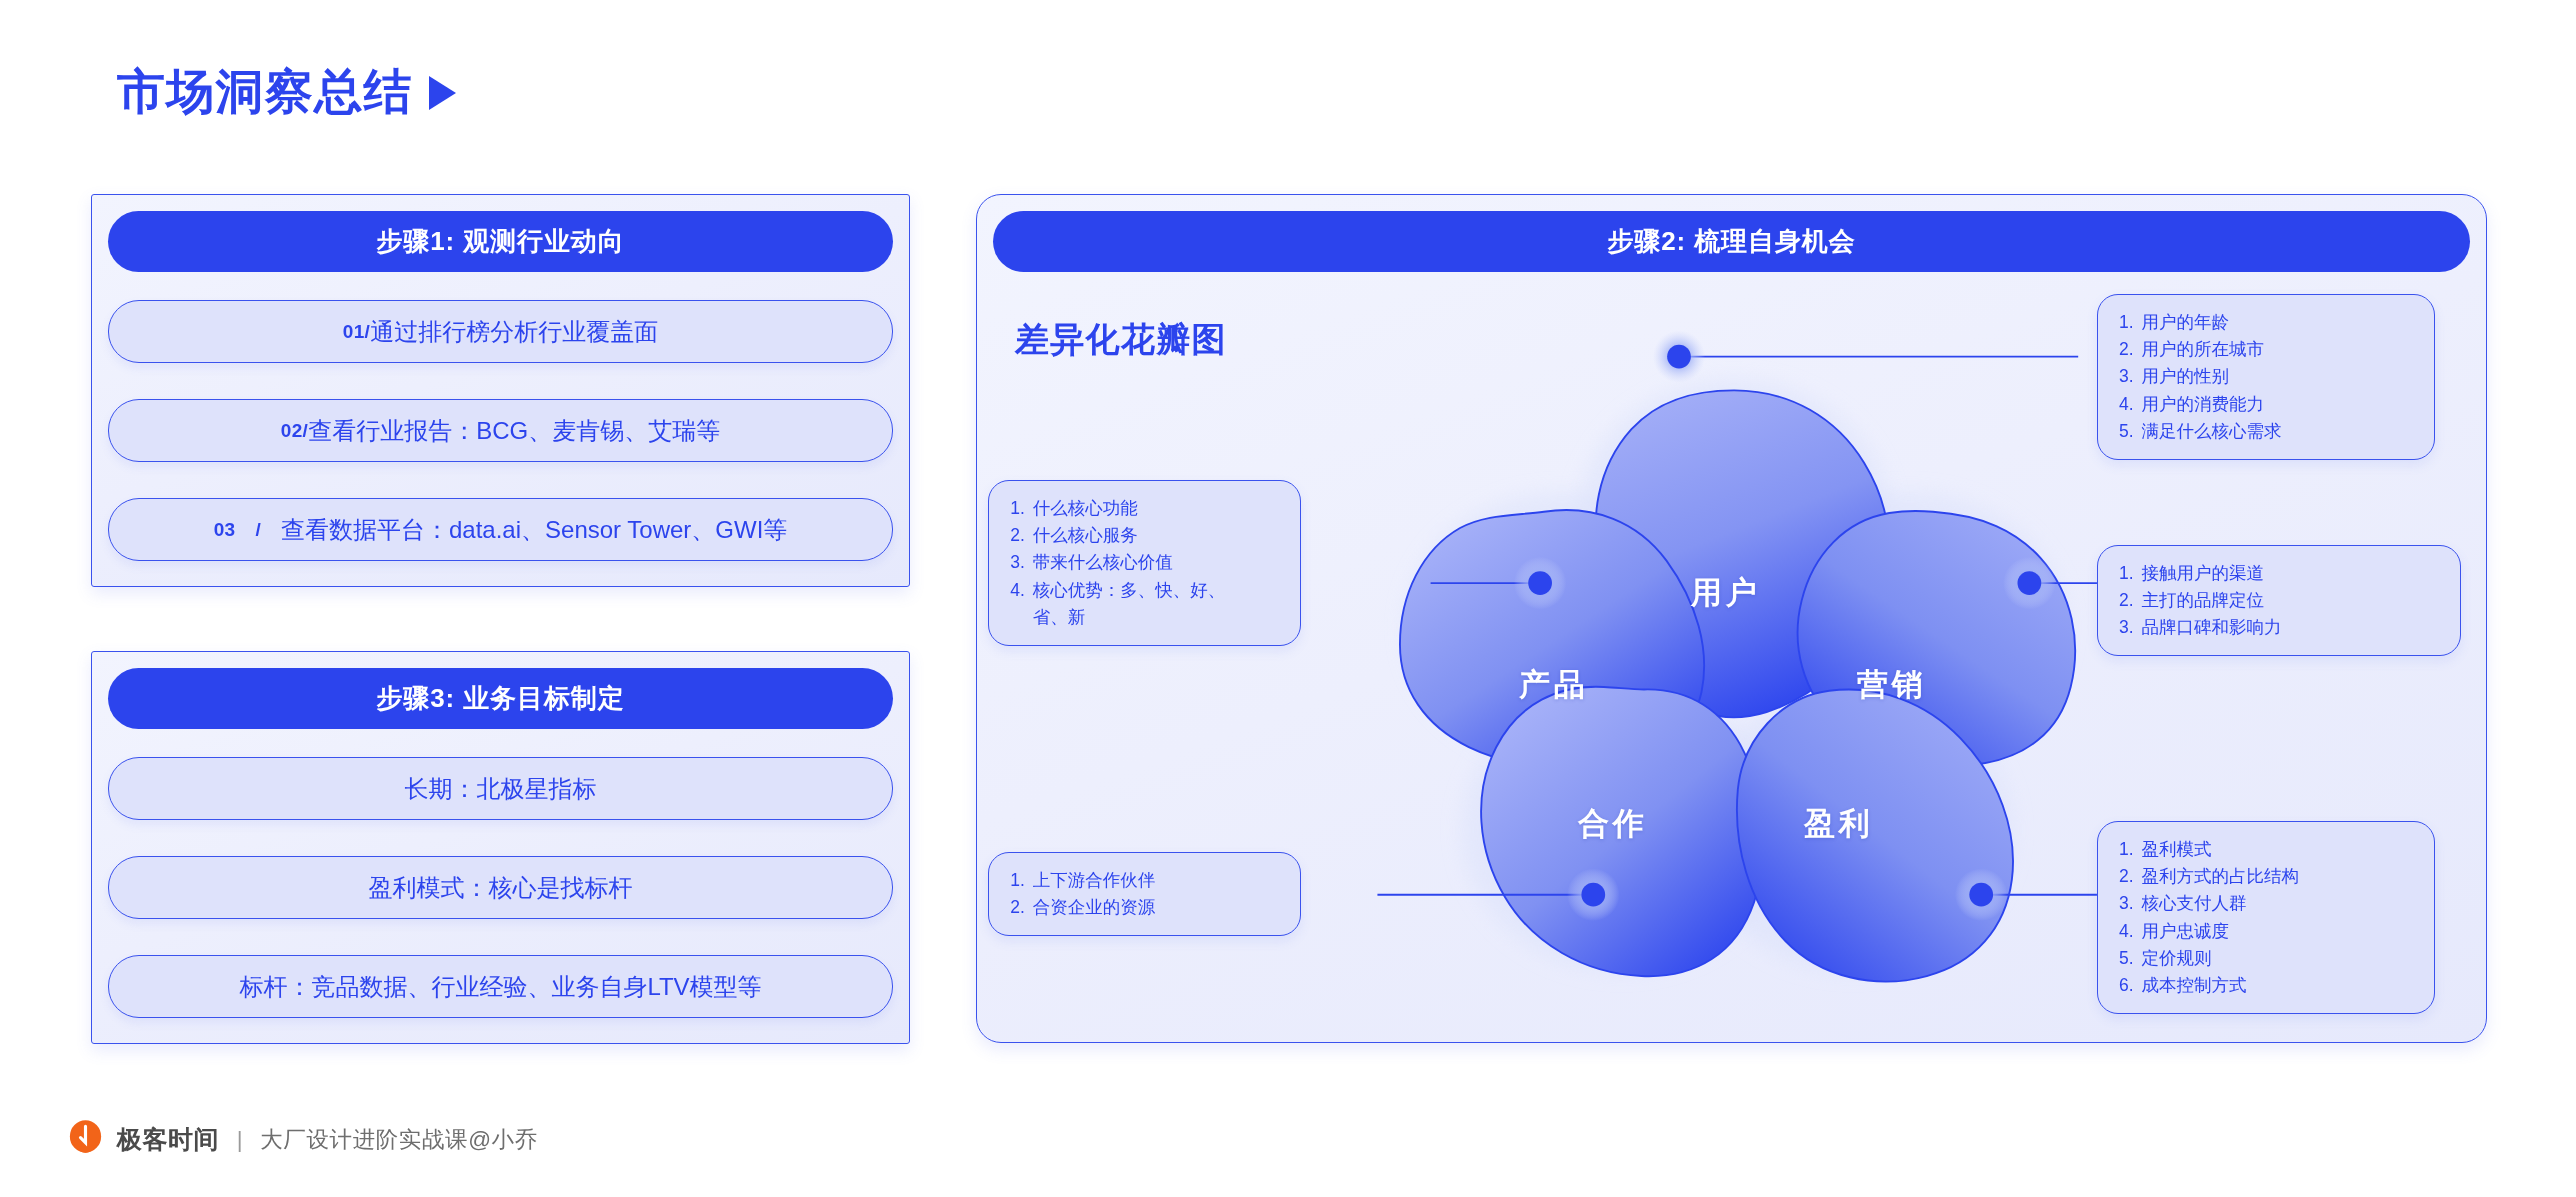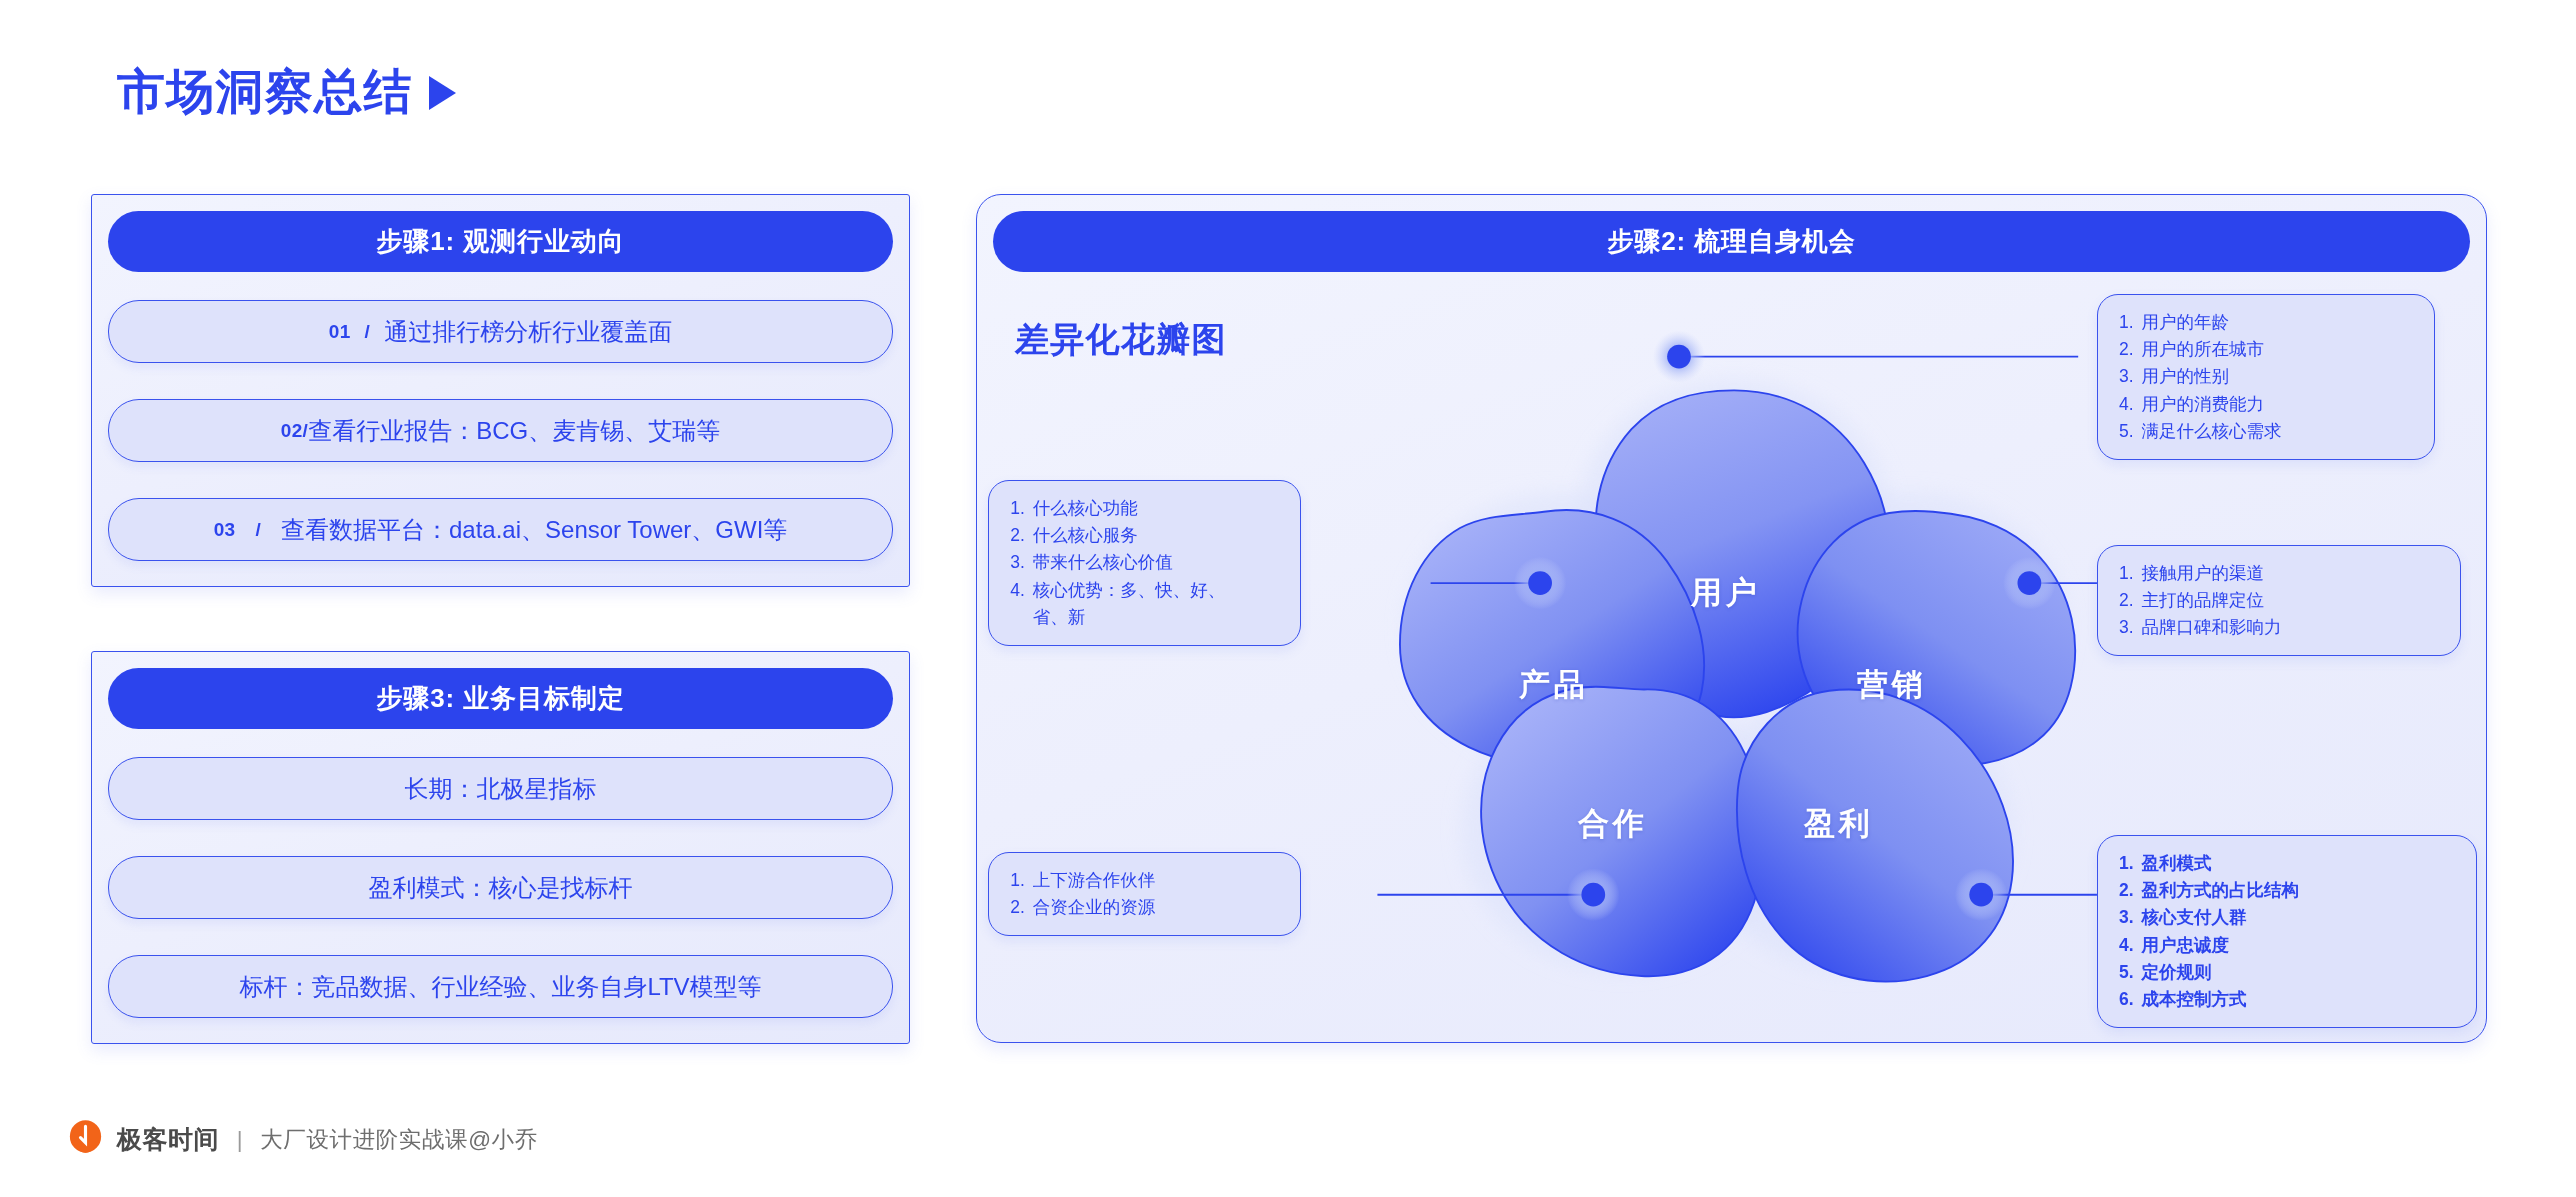--- a/index.html
+++ b/index.html
@@ -54,21 +54,21 @@
     color: #2C44ED; font-size: 24px; font-weight: 400;
     box-shadow: 0 5px 10px rgba(100,120,240,0.10);
     white-space: nowrap;
   }
   .pill .num {
     font-size: 19px; font-weight: 700; letter-spacing: 0.3px;
   }
 
   
   #card1 { left: 91px; top: 194px; width: 819px; height: 393px; }
-  #card1 .pill.p1 { top: 105px; gap: 14px; }
+  #card1 .pill.p1 { top: 105px; }
   #card1 .pill.p2 { top: 204px; }
   #card1 .pill.p3 { top: 303px; gap: 20px; }
 
   
   #card2 { left: 91px; top: 651px; width: 819px; height: 393px; }
   #card2 .pill.p1 { top: 105px; }
   #card2 .pill.p2 { top: 204px; }
   #card2 .pill.p3 { top: 303px; }
 
   
@@ -316,21 +316,21 @@
       </ol>
     </div>
 
     <div class="note" style="left:11.3px; top:657px; width:313px;">
       <ol>
         <li><span class="idx">1.</span><span>上下游合作伙伴</span></li>
         <li><span class="idx">2.</span><span>合资企业的资源</span></li>
       </ol>
     </div>
 
-    <div class="note" style="left:1120px; top:640px; width:380px;font-weight:bold;">
+    <div class="note" style="left:1120px; top:626px; width:338px;">
       <ol>
         <li><span class="idx">1.</span><span>盈利模式</span></li>
         <li><span class="idx">2.</span><span>盈利方式的占比结构</span></li>
         <li><span class="idx">3.</span><span>核心支付人群</span></li>
         <li><span class="idx">4.</span><span>用户忠诚度</span></li>
         <li><span class="idx">5.</span><span>定价规则</span></li>
         <li><span class="idx">6.</span><span>成本控制方式</span></li>
       </ol>
     </div>
   </div>

